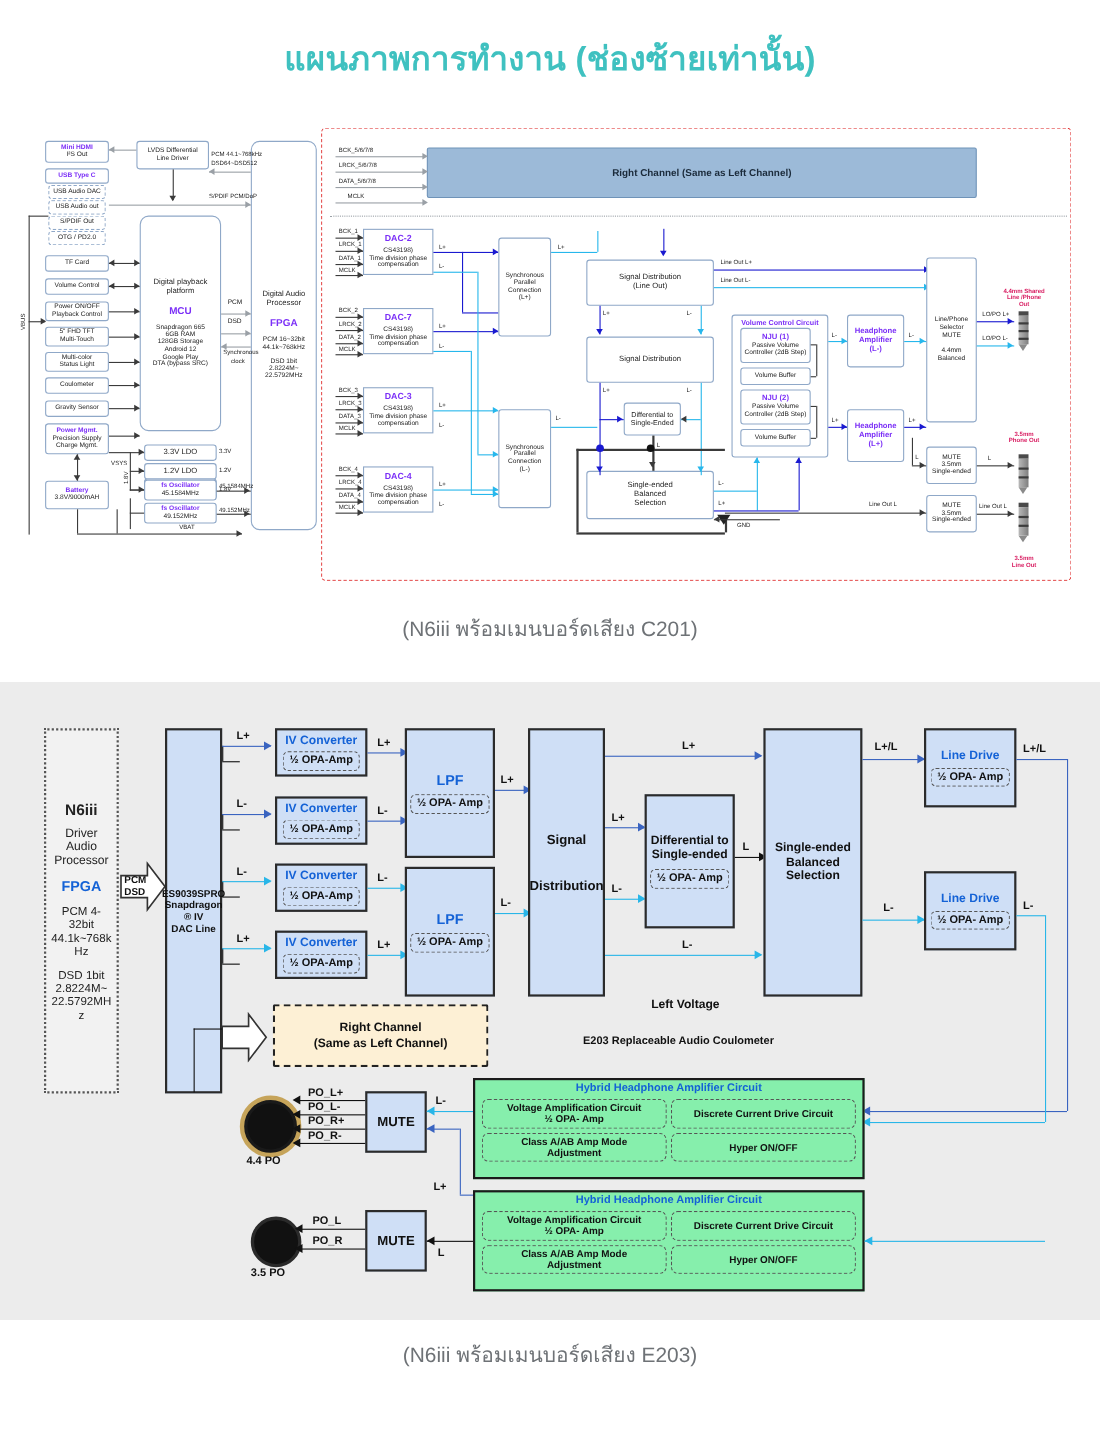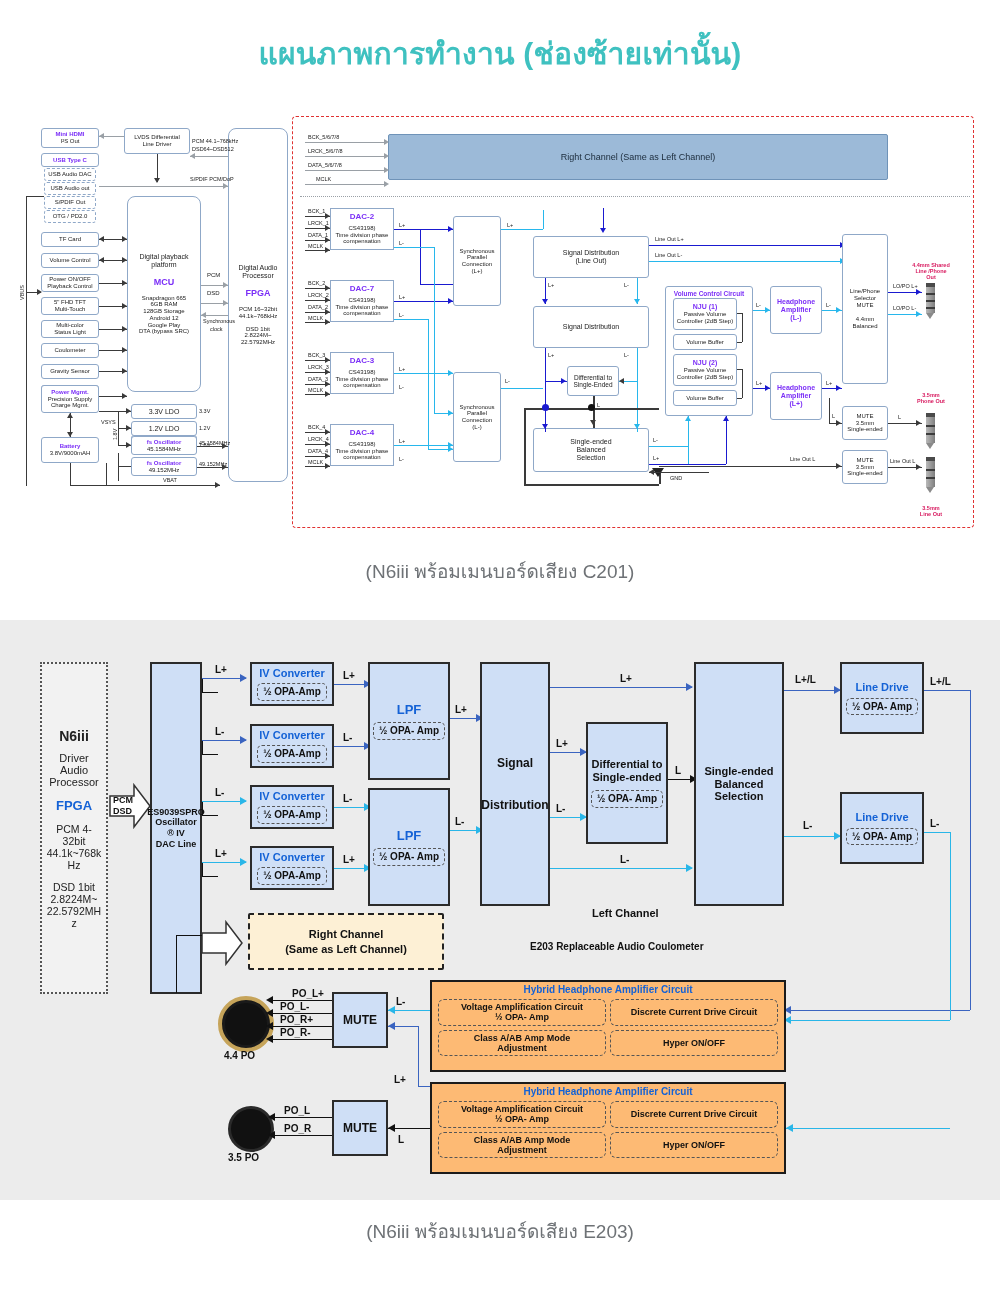--- a/index.html
+++ b/index.html
@@ -51,21 +51,21 @@
   .arrowR.blue{border-left-color:#1a1ad0;} .arrowD.blue{border-top-color:#1a1ad0;} .arrowU.blue{border-bottom-color:#1a1ad0;}
   .arrowR.cyan{border-left-color:#27b7ec;} .arrowD.cyan{border-top-color:#27b7ec;} .arrowU.cyan{border-bottom-color:#27b7ec;}
   .arrowR.gray{border-left-color:#9aa0a6;} .arrowL.gray{border-right-color:#9aa0a6;}
 
   .dashframe{position:absolute;box-sizing:border-box;border:1.5px dashed #e03131;border-radius:4px;}
   .dotline{position:absolute;height:0;border-top:1px dotted #9aa0a6;}
 
   .rightch{
     position:absolute;background:#9cbad8;border:1px solid #6f93b8;
     display:flex;align-items:center;justify-content:center;
-    font-size:9px;font-weight:normal;color:#1b2b3b;border-radius:2px;
+    font-size:9px;font-weight:bold;color:#1b2b3b;border-radius:2px;
   }
   .jack{position:absolute;width:9px;}
   .jack .tip{width:9px;height:4px;background:#4a4a4a;}
   .jack .body{width:9px;height:26px;background:linear-gradient(90deg,#b9b9b9,#7e7e7e);position:relative;}
   .jack .ring{position:absolute;left:0;width:9px;height:2px;background:#3c3c3c;}
   .jack .pt{width:0;height:0;border-left:4.5px solid transparent;border-right:4.5px solid transparent;border-top:6px solid #8a8a8a;}
   .jacklbl{position:absolute;font-size:5.5px;font-weight:bold;color:#d81b60;text-align:center;white-space:nowrap;}
 
   
   .b2{
@@ -93,21 +93,21 @@
   .dotbox{position:absolute;box-sizing:border-box;border:2px dotted #555;background:#f2f2f2;}
   .rightch2{
     position:absolute;box-sizing:border-box;background:#fdf0d5;border:2px dashed #222;
     display:flex;flex-direction:column;align-items:center;justify-content:center;
     font-size:11px;font-weight:bold;color:#111;line-height:1.3;border-radius:2px;
   }
   .fatarrow{position:absolute;}
   .cap2lbl{position:absolute;font-size:10px;font-weight:bold;color:#111;white-space:nowrap;}
   .po-round{position:absolute;border-radius:50%;}
   .amp-card{
-    position:absolute;box-sizing:border-box;background:#fdba74;border:2px solid #1b1b1b;
+    position:absolute;box-sizing:border-box;background:#86efac;border:2px solid #1b1b1b;
   }
   .amp-card .title{width:100%;text-align:center;font-size:10px;font-weight:bold;color:#1462d6;margin-top:2px;}
   .amp-grid{display:flex;flex-wrap:wrap;gap:4px;padding:4px 6px 6px 6px;}
   .amp-cell{
     box-sizing:border-box;flex:0 0 calc(50% - 2px);border:1px dashed #555;border-radius:6px;
     display:flex;align-items:center;justify-content:center;text-align:center;
     font-size:9px;font-weight:bold;color:#111;line-height:1.15;min-height:26px;padding:2px;
   }
 </style>
 </head>
@@ -668,21 +668,21 @@
   </div>
 
   <svg class="fatarrow" style="left:108px;top:783px;width:44px;height:46px;" viewBox="0 0 44 46">
     <polygon points="2,13 26,13 26,2 42,23 26,44 26,33 2,33" fill="#ffffff" stroke="#333" stroke-width="1.5"></polygon>
   </svg>
   <div class="sig2" style="left:113px;top:795px;font-size:9px;">PCM</div>
   <div class="sig2" style="left:113px;top:806px;font-size:9px;">DSD</div>
 
   <div class="b2" style="left:150px;top:662px;width:52px;height:332px;">
     <span style="font-size:9px;">ES9039SPRO</span>
-    <span style="font-size:9px;">Oscillator</span>
+    <span style="font-size:9px;">Snapdragon</span>
     <span style="font-size:9px;">® IV</span>
     <span style="font-size:9px;">DAC Line</span>
   </div>
 
   <div class="v2line bk" style="left:202px;top:678px;height:14px;"></div>
   <div class="h2line bk" style="left:202px;top:692px;width:16px;"></div>
   <div class="h2line" style="left:202px;top:678px;width:44px;"></div>
   <div class="a2R" style="left:240px;top:674px;"></div>
   <div class="sig2" style="left:215px;top:664px;">L+</div>
 
@@ -805,42 +805,42 @@
   <div class="v2line" style="left:970px;top:690px;height:320px;"></div>
   <div class="h2line" style="left:784px;top:1010px;width:186px;"></div>
   <div class="a2L bl" style="left:784px;top:1006px;"></div>
 
   <div class="sig2" style="left:930px;top:818px;">L-</div>
   <div class="h2line cy" style="left:924px;top:832px;width:26px;"></div>
   <div class="v2line cy" style="left:950px;top:832px;height:188px;"></div>
   <div class="h2line cy" style="left:784px;top:1020px;width:166px;"></div>
   <div class="a2L cy" style="left:784px;top:1016px;"></div>
 
-  <div class="cap2lbl" style="left:592px;top:907px;font-size:11px;">Left Channel</div>
+  <div class="cap2lbl" style="left:592px;top:907px;font-size:11px;">Left Voltage</div>
   <div class="cap2lbl" style="left:530px;top:941px;font-size:10px;">E203 Replaceable Audio Coulometer</div>
 
   <svg class="fatarrow" style="left:200px;top:920px;width:44px;height:46px;" viewBox="0 0 44 46">
     <polygon points="2,13 26,13 26,2 42,23 26,44 26,33 2,33" fill="#ffffff" stroke="#333" stroke-width="1.5"></polygon>
   </svg>
   <div class="v2line bk" style="left:176px;top:935px;height:58px;"></div>
   <div class="h2line bk" style="left:176px;top:935px;width:26px;"></div>
   <div class="rightch2" style="left:248px;top:913px;width:196px;height:57px;">
     <span>Right Channel</span>
     <span>(Same as Left Channel)</span>
   </div>
 
   <div class="po-round" style="left:218px;top:996px;width:48px;height:48px;background:#111;border:4px solid #c6a45a;box-shadow:inset 0 0 0 3px #1a1a1a;"></div>
   <div class="cap2lbl" style="left:224px;top:1050px;font-size:10px;">4.4 PO</div>
 
   <div class="b2" style="left:332px;top:992px;width:56px;height:56px;">
     <span style="font-size:12px;">MUTE</span>
   </div>
   <div class="h2line bk" style="left:272px;top:1000px;width:60px;"></div>
   <div class="a2L" style="left:266px;top:996px;"></div>
-  <div class="sig2" style="left:292px;top:988px;">PO_L+</div>
+  <div class="sig2" style="left:280px;top:988px;">PO_L+</div>
   <div class="h2line bk" style="left:272px;top:1013px;width:60px;"></div>
   <div class="a2L" style="left:266px;top:1009px;"></div>
   <div class="sig2" style="left:280px;top:1001px;">PO_L-</div>
   <div class="h2line bk" style="left:272px;top:1026px;width:60px;"></div>
   <div class="a2L" style="left:266px;top:1022px;"></div>
   <div class="sig2" style="left:280px;top:1014px;">PO_R+</div>
   <div class="h2line bk" style="left:272px;top:1039px;width:60px;"></div>
   <div class="a2L" style="left:266px;top:1035px;"></div>
   <div class="sig2" style="left:280px;top:1027px;">PO_R-</div>
 

